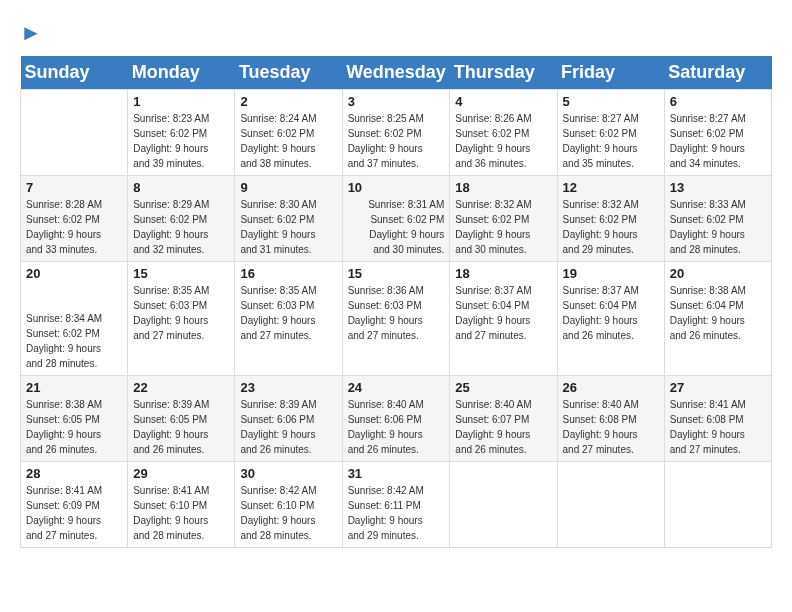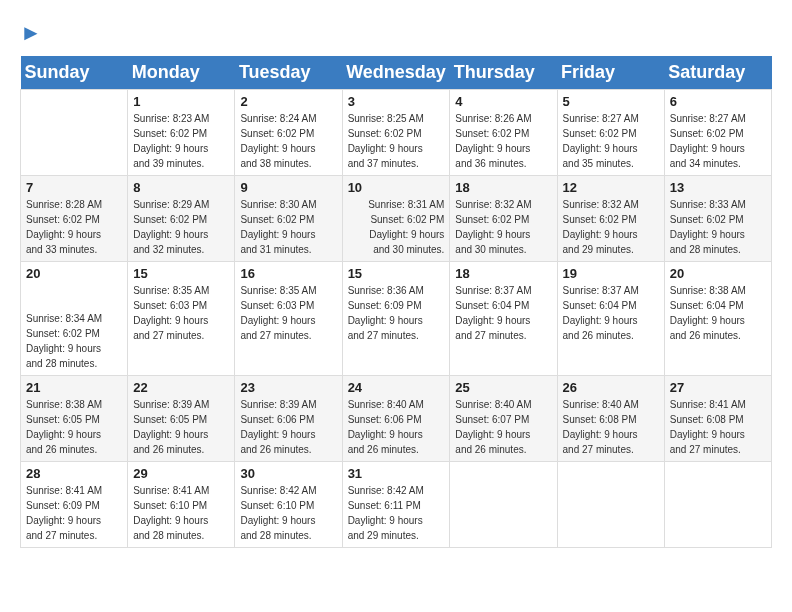--- a/index.html
+++ b/index.html
@@ -223,21 +223,21 @@
         <td>
           <span class="day-num">16</span>
           <div class="day-info" style="white-space: pre-line;">Sunrise: 8:35 AM
 Sunset: 6:03 PM
 Daylight: 9 hours
 and 27 minutes.</div>
         </td>
         <td>
           <span class="day-num">15</span>
           <div class="day-info" style="white-space: pre-line;">Sunrise: 8:36 AM
-Sunset: 6:09 PM
+Sunset: 6:03 PM
 Daylight: 9 hours
 and 27 minutes.</div>
         </td>
         <td>
           <span class="day-num">18</span>
           <div class="day-info" style="white-space: pre-line;">Sunrise: 8:37 AM
 Sunset: 6:04 PM
 Daylight: 9 hours
 and 27 minutes.</div>
         </td>

